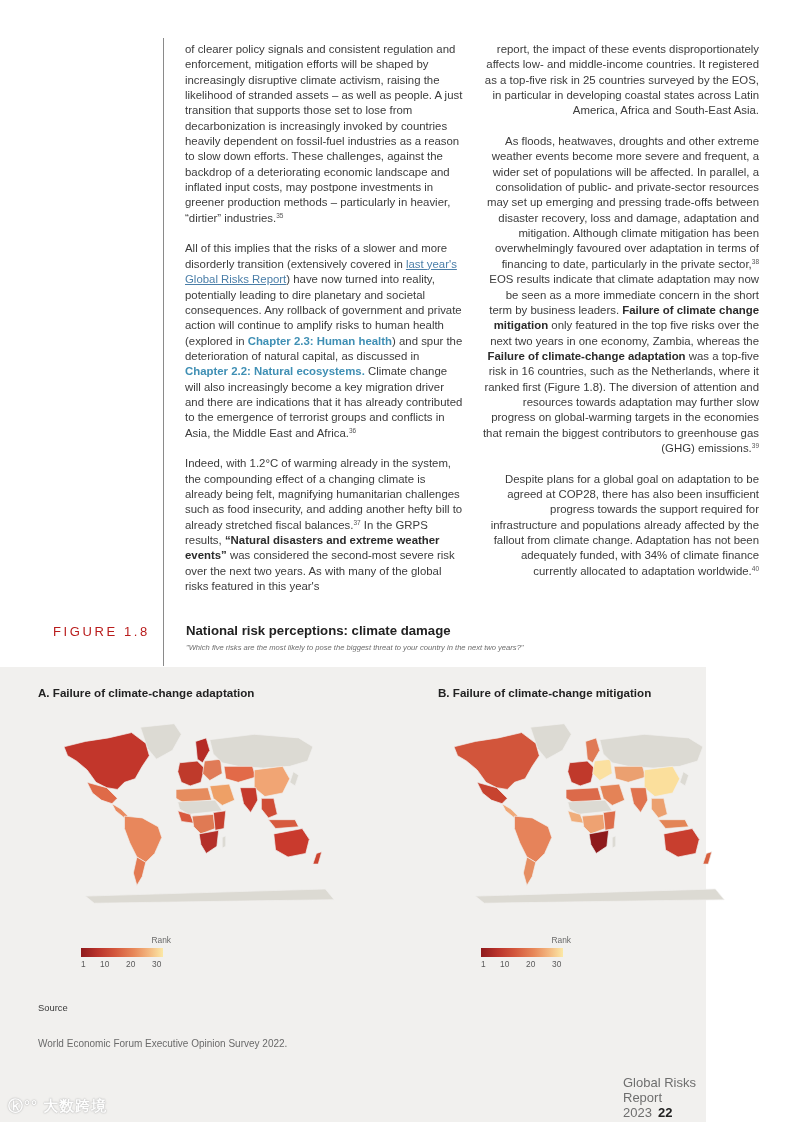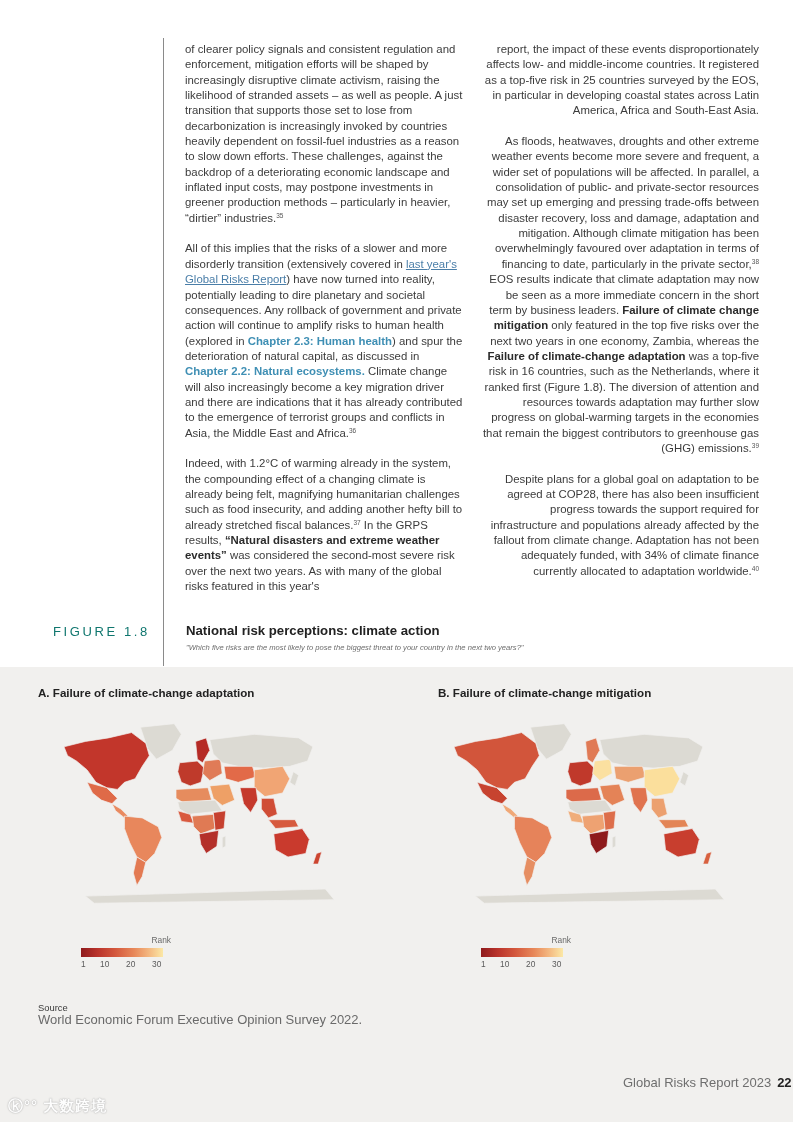--- a/index.html
+++ b/index.html
@@ -11,35 +11,35 @@
 
   .col { position: absolute; top: 42px; width: 278px; font-size: 11.4px; line-height: 15.35px; color: #3b3b3b; }
   .col.left { left: 185px; }
   .col.right { left: 481px; text-align: right; }
   .col p { margin-bottom: 15.35px; }
   .col sup { font-size: 6.5px; vertical-align: 4px; line-height: 0; color: #555; }
   .col b { font-weight: bold; color: #2b2b2b; }
   .col a.link { color: #4a7ea8; text-decoration: underline; }
   .col a.chap { color: #3f8fb4; font-weight: bold; text-decoration: none; }
 
-  .fig-label { position: absolute; left: 53px; top: 624px; font-size: 13px; letter-spacing: 2.6px; color: #0f766e; }
+  .fig-label { position: absolute; left: 53px; top: 624px; font-size: 13px; letter-spacing: 2.6px; color: #b91c1c; }
   .fig-title { position: absolute; left: 186px; top: 623px; font-size: 13.2px; font-weight: bold; color: #222; }
   .fig-sub { position: absolute; left: 186px; top: 643px; font-size: 7.6px; font-style: italic; color: #6c6c6c; }
 
-  .panel { position: absolute; left: 0; top: 667px; width: 793px; height: 455px; background: #f1f0ee; }
+  .panel { position: absolute; left: 0; top: 667px; width: 706px; height: 455px; background: #f1f0ee; }
   .map-title { position: absolute; top: 19px; font-size: 11.6px; font-weight: bold; color: #222; }
   .map { position: absolute; top: 38px; width: 320px; height: 208px; }
   .legend { position: absolute; top: 268px; width: 90px; }
   .legend .lbl { font-size: 8.4px; color: #6a6a6a; margin-bottom: 3px; text-align: right; }
   .legend .bar { width: 82px; height: 9px; background: linear-gradient(90deg,#8e1a1c 0%,#b9332b 20%,#d4583d 42%,#e8895a 65%,#f3b57e 82%,#fbe8a6 100%); }
   .legend .ticks { position: relative; height: 12px; font-size: 8.4px; color: #5a5a5a; margin-top: 2px; }
   .legend .ticks span { position: absolute; top: 0; }
 
   .source-h { position: absolute; left: 38px; top: 335px; font-size: 9.4px; color: #3a3a3a; }
-  .source-t { position: absolute; left: 38px; top: 345px; font-size: 13px; color: #6a6a6a; }
+  .source-t { position: absolute; left: 38px; top: 371px; font-size: 10px; color: #6a6a6a; }
 
   .footer { position: absolute; left: 623px; top: 408px; font-size: 13px; color: #6e6e6e; }
   .footer .pg { color: #222; font-weight: bold; margin-left: 6px; }
 
   .watermark { position: absolute; left: 8px; top: 430px; font-size: 15px; color: #ffffff; font-weight: bold; opacity: 0.9; text-shadow: 0 0 2px #b8b8b8, 0 0 1px #999; letter-spacing: 1px; }
 </style>
 </head>
 <body>
 
 <div class="top">
@@ -49,21 +49,21 @@
       <p><span>All of this implies that the risks of a slower and more disorderly transition (extensively covered in </span><a class="link">last year's Global Risks Report</a><span>) have now turned into reality, potentially leading to dire planetary and societal consequences. Any rollback of government and private action will continue to amplify risks to human health (explored in </span><a class="chap">Chapter 2.3: Human health</a><span>) and spur the deterioration of natural capital, as discussed in </span><a class="chap">Chapter 2.2: Natural ecosystems.</a><span> Climate change will also increasingly become a key migration driver and there are indications that it has already contributed to the emergence of terrorist groups and conflicts in Asia, the Middle East and Africa.</span><sup>36</sup></p>
       <p><span>Indeed, with 1.2°C of warming already in the system, the compounding effect of a changing climate is already being felt, magnifying humanitarian challenges such as food insecurity, and adding another hefty bill to already stretched fiscal balances.</span><sup>37</sup><span> In the GRPS results, </span><b>“Natural disasters and extreme weather events”</b><span> was considered the second-most severe risk over the next two years. As with many of the global risks featured in this year's</span></p>
     </div>
   <div class="col right">
       <p><span>report, the impact of these events disproportionately affects low- and middle-income countries. It registered as a top-five risk in 25 countries surveyed by the EOS, in particular in developing coastal states across Latin America, Africa and South-East Asia.</span></p>
       <p><span>As floods, heatwaves, droughts and other extreme weather events become more severe and frequent, a wider set of populations will be affected. In parallel, a consolidation of public- and private-sector resources may set up emerging and pressing trade-offs between disaster recovery, loss and damage, adaptation and mitigation. Although climate mitigation has been overwhelmingly favoured over adaptation in terms of financing to date, particularly in the private sector,</span><sup>38</sup><span> EOS results indicate that climate adaptation may now be seen as a more immediate concern in the short term by business leaders. </span><b>Failure of climate change mitigation</b><span> only featured in the top five risks over the next two years in one economy, Zambia, whereas the </span><b>Failure of climate-change adaptation</b><span> was a top-five risk in 16 countries, such as the Netherlands, where it ranked first (Figure 1.8). The diversion of attention and resources towards adaptation may further slow progress on global-warming targets in the economies that remain the biggest contributors to greenhouse gas (GHG) emissions.</span><sup>39</sup></p>
       <p><span>Despite plans for a global goal on adaptation to be agreed at COP28, there has also been insufficient progress towards the support required for infrastructure and populations already affected by the fallout from climate change. Adaptation has not been adequately funded, with 34% of climate finance currently allocated to adaptation worldwide.</span><sup>40</sup></p>
     </div>
 
   <div class="fig-label">FIGURE 1.8</div>
-  <div class="fig-title">National risk perceptions: climate action</div>
+  <div class="fig-title">National risk perceptions: climate damage</div>
   <div class="fig-sub">"Which five risks are the most likely to pose the biggest threat to your country in the next two years?"</div>
 </div>
 
 <div class="panel">
   <div class="map-title" style="left:38px">A. Failure of climate-change adaptation</div>
   <svg class="map" style="left:32px" viewBox="0 0 360 220">
       <path d="M122,18 L160,14 L168,26 L158,44 L140,54 L130,42 Z" fill="#dcdad3" stroke="#f1f0ee" stroke-width="0.8"></path>
       <path d="M36,40 L60,34 L86,30 L112,24 L128,36 L132,50 L124,62 L116,76 L104,80 L96,88 L84,86 L72,80 L62,66 L50,56 L40,50 Z" fill="#c2362b" stroke="#f1f0ee" stroke-width="0.8"></path>
       <path d="M62,80 L84,86 L96,98 L90,104 L78,100 L68,92 Z" fill="#df6a48" stroke="#f1f0ee" stroke-width="0.8"></path>
       <path d="M90,104 L100,110 L108,118 L104,120 L94,112 Z" fill="#e98a60" stroke="#f1f0ee" stroke-width="0.8"></path>

